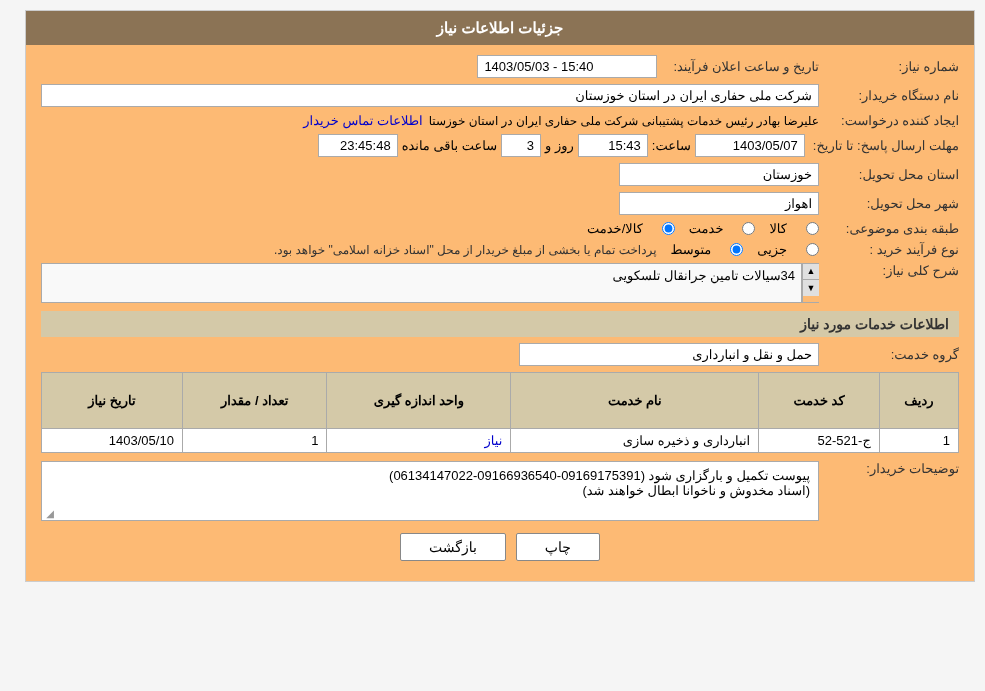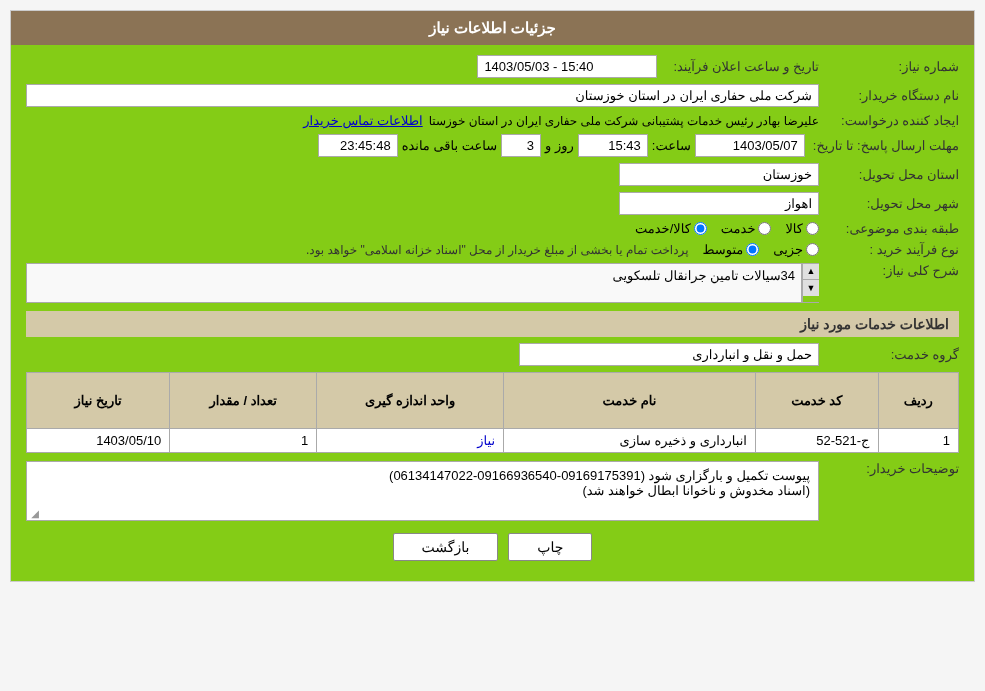--- a/index.html
+++ b/index.html
@@ -9,22 +9,23 @@
       background: #f0f0f0;
       direction: rtl;
     }
     .page-wrapper {
       width: 985px;
       min-height: 691px;
       background: #f5f5f5;
       padding: 10px;
     }
     .main-container {
-      background: #84cc16;
+      background: #fdba74;
       border: 1px solid #ccc;
+      margin-left: 15px;
     }
     .header-bar {
       background: #8b7355;
       color: #fff;
       text-align: center;
       padding: 8px 15px;
       font-size: 15px;
       font-weight: bold;
     }
     .content-area {
@@ -58,21 +59,20 @@
     }
     .date-row {
       display: flex;
       align-items: center;
       gap: 4px;
       direction: rtl;
       flex-wrap: wrap;
     }
     .blue-link {
       color: #0000cc;
-      text-decoration: underline;
       cursor: pointer;
       font-size: 13px;
     }
     .section-divider {
       background: #d4c9a8;
       color: #333;
       padding: 5px 10px;
       font-weight: bold;
       font-size: 14px;
       margin: 8px 0 6px 0;
@@ -80,21 +80,21 @@
     }
     .radio-group {
       display: flex;
       gap: 14px;
       direction: rtl;
       align-items: center;
     }
     .radio-item {
       display: flex;
       align-items: center;
-      gap: 3px;
+      gap: 19px;
       direction: rtl;
     }
     .radio-item input[type=radio] {
       margin: 0;
     }
     .purchase-type-row {
       display: flex;
       align-items: center;
       gap: 14px;
       direction: rtl;

